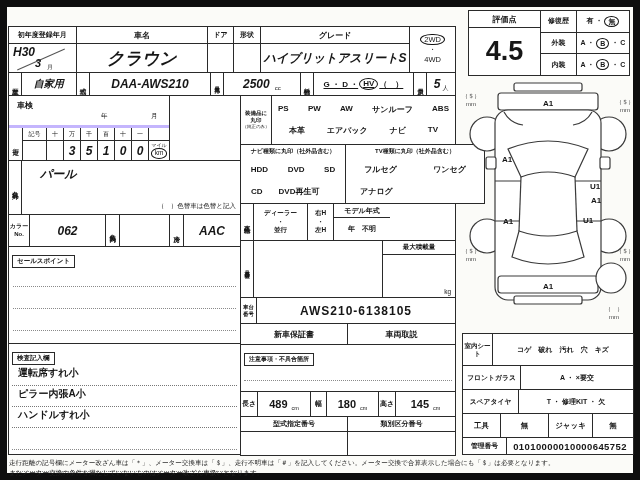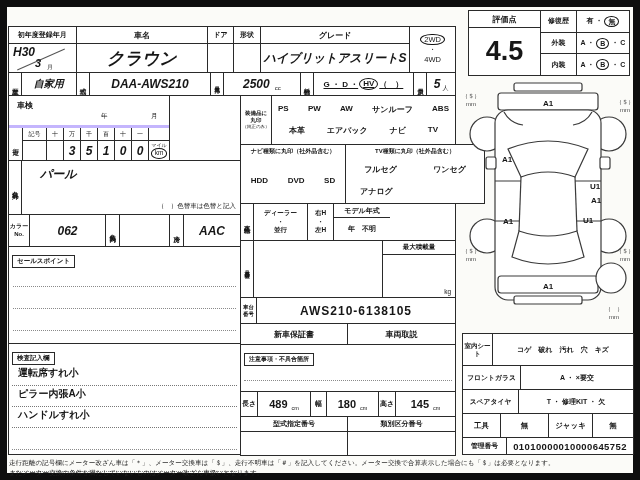--- a/index.html
+++ b/index.html
@@ -191,20 +191,24 @@
   </div>
 
   <div class="abs bx flex" style="left:233px;top:137px;width:245px;height:60px;">
     <div class="cell col" style="width:105px;">
       <div class="ctr" style="height:13px;font-size:6px;font-weight:bold;">ナビ種類に丸印（社外品含む）</div>
       <div class="flex" style="flex:1;justify-content:space-around;align-items:center;">
         <span class="itm">HDD</span>
         <span class="itm">DVD</span>
         <span class="itm">SD</span>
       </div>
+      <div class="flex" style="flex:1;align-items:center;padding:0 10px;gap:16px;">
+        <span class="itm">CD</span>
+        <span class="itm">DVD再生可</span>
+      </div>
     </div>
     <div class="cell col" style="flex:1;">
       <div class="ctr" style="height:13px;font-size:6px;font-weight:bold;">TV種類に丸印（社外品含む）</div>
       <div class="flex" style="flex:1;justify-content:space-around;align-items:center;">
         <span class="itm">フルセグ</span>
         <span class="itm">ワンセグ</span>
       </div>
       <div class="flex" style="flex:1;align-items:center;padding-left:14px;">
         <span class="itm">アナログ</span>
       </div>

